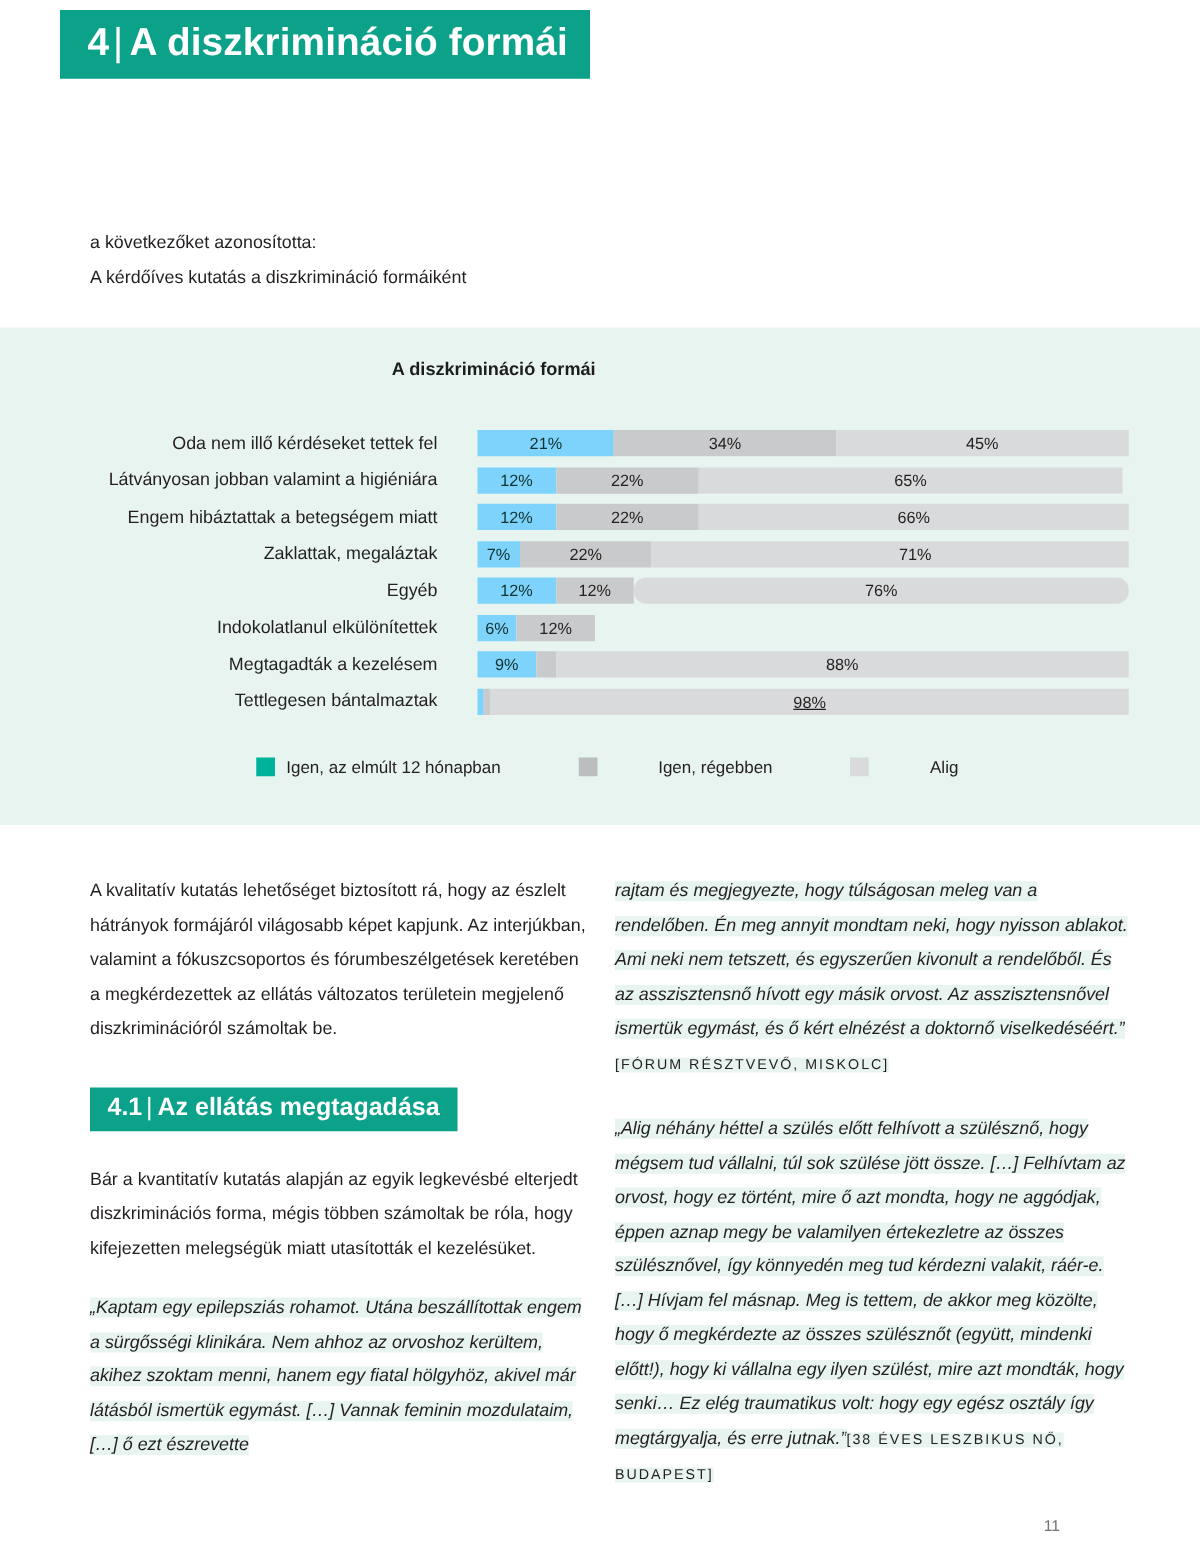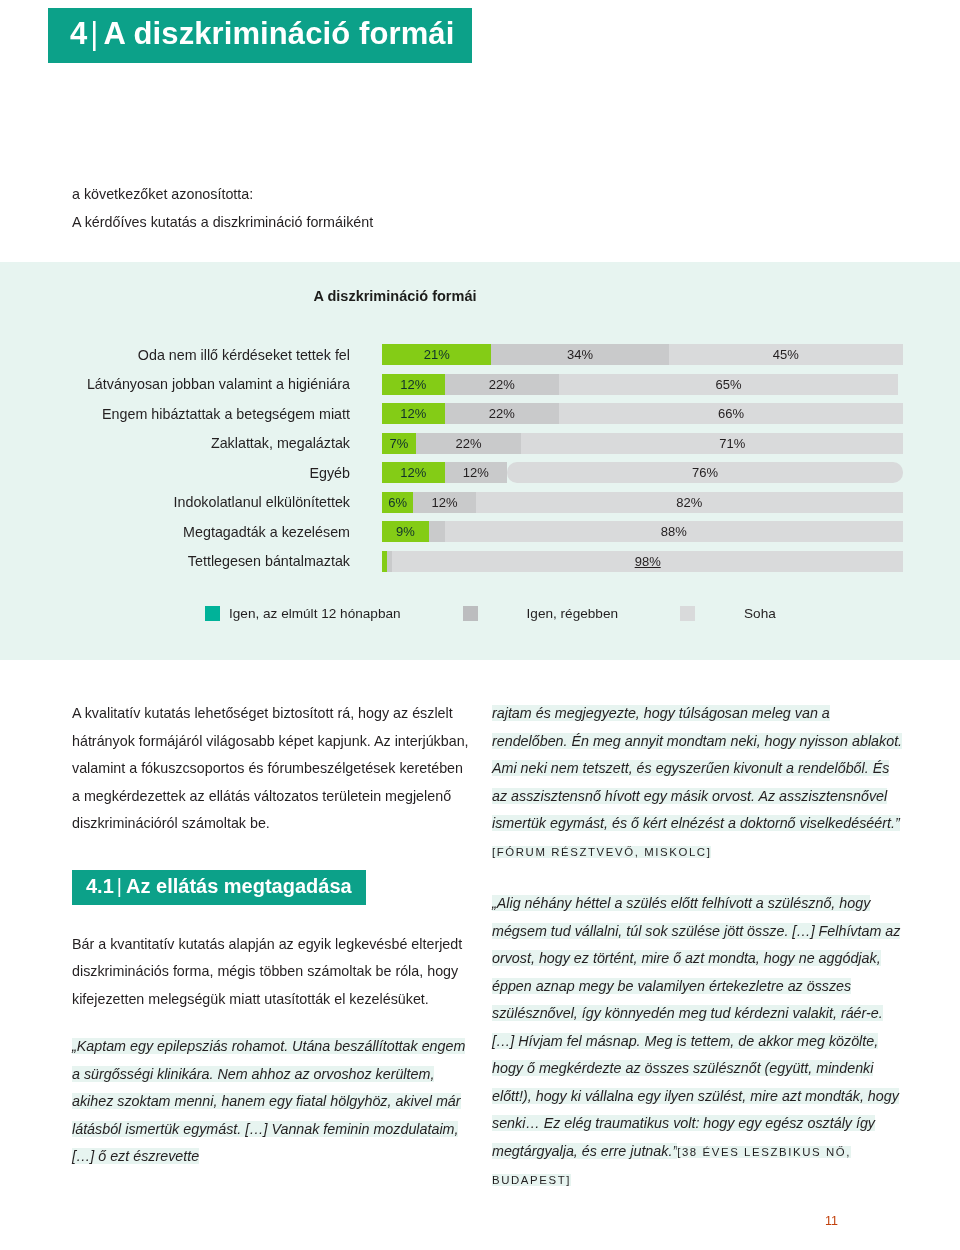--- a/index.html
+++ b/index.html
@@ -51,21 +51,21 @@
   .row-label{
     width:352px;text-align:right;padding-right:0;
     font-size:14.3px;color:#231f20;white-space:nowrap;
     box-sizing:border-box;padding-right:2px;
   }
   .bar-track{
     position:relative;margin-left:30px;
     width:521px;height:21px;display:flex;
   }
   .seg{position:relative;height:100%;display:flex;align-items:center;}
-  .seg-a{background:#84cc16;}
+  .seg-a{background:#7dd3fc;}
   .seg-b{background:#c9cacb;}
   .seg-c{background:#d9dadb;}
   .seg .val{
     width:100%;text-align:center;font-size:13px;color:#231f20;
     white-space:nowrap;line-height:21px;
   }
   .seg-a .val{color:#10312c;}
   
   .seg.tiny{overflow:visible;}
   .seg.tiny .val{position:absolute;left:50%;transform:translateX(-50%);}
@@ -107,22 +107,22 @@
     margin:0 0 26px 0;
     white-space:nowrap;
   }
   .sub-head .sep{font-weight:normal;padding:0 4px 0 3px;}
   .gap-32{height:32px;}
   .gap-24{height:24px;}
   .gap-20{height:20px;}
 
   
   .page-num{
-    position:absolute;right:46px;bottom:22px;
-    font-size:12.5px;color:#c2410c;
+    position:absolute;right:36px;bottom:22px;
+    font-size:12.5px;color:#737373;
   }
 </style>
 </head>
 <body>
 
 <div class="page">
 
   <div class="chapter-head">
     <span>4</span><span class="sep">|</span><span>A diszkrimináció formái</span>
   </div>
@@ -206,23 +206,20 @@
           </div>
         </div>
         <div class="row">
           <div class="row-label">Indokolatlanul elkülönítettek</div>
           <div class="bar-track">
             <div class="seg seg-a" style="width: 6%;">
               <span class="val">6%</span>
             </div>
             <div class="seg seg-b" style="width: 12%;">
               <span class="val">12%</span>
-            </div>
-            <div class="seg seg-c" style="width: 82%;">
-              <span class="val">82%</span>
             </div>
           </div>
         </div>
         <div class="row">
           <div class="row-label">Megtagadták a kezelésem</div>
           <div class="bar-track">
             <div class="seg seg-a" style="width: 9%;">
               <span class="val">9%</span>
             </div>
             <div class="seg seg-b tiny" style="width: 3%;">
@@ -252,21 +249,21 @@
         <div class="legend-item">
           <span class="swatch sw-a"></span>
           <span>Igen, az elmúlt 12 hónapban</span>
         </div>
         <div class="legend-item">
           <span class="swatch sw-b"></span>
           <span>Igen, régebben</span>
         </div>
         <div class="legend-item">
           <span class="swatch sw-c"></span>
-          <span>Soha</span>
+          <span>Alig</span>
         </div>
       </div>
   </div>
 
   <div class="col-left">
     <p class="body">A kvalitatív kutatás lehetőséget biztosított rá, hogy az észlelt hátrányok formájáról világosabb képet kapjunk. Az interjúkban, valamint a fókuszcsoportos és fórumbeszélgetések keretében a megkérdezettek az ellátás változatos területein megjelenő diszkriminációról számoltak be.</p>
     <div class="gap-32"></div>
     <div class="sub-head">
       <span>4.1</span><span class="sep">|</span><span>Az ellátás megtagadása</span>
     </div>

